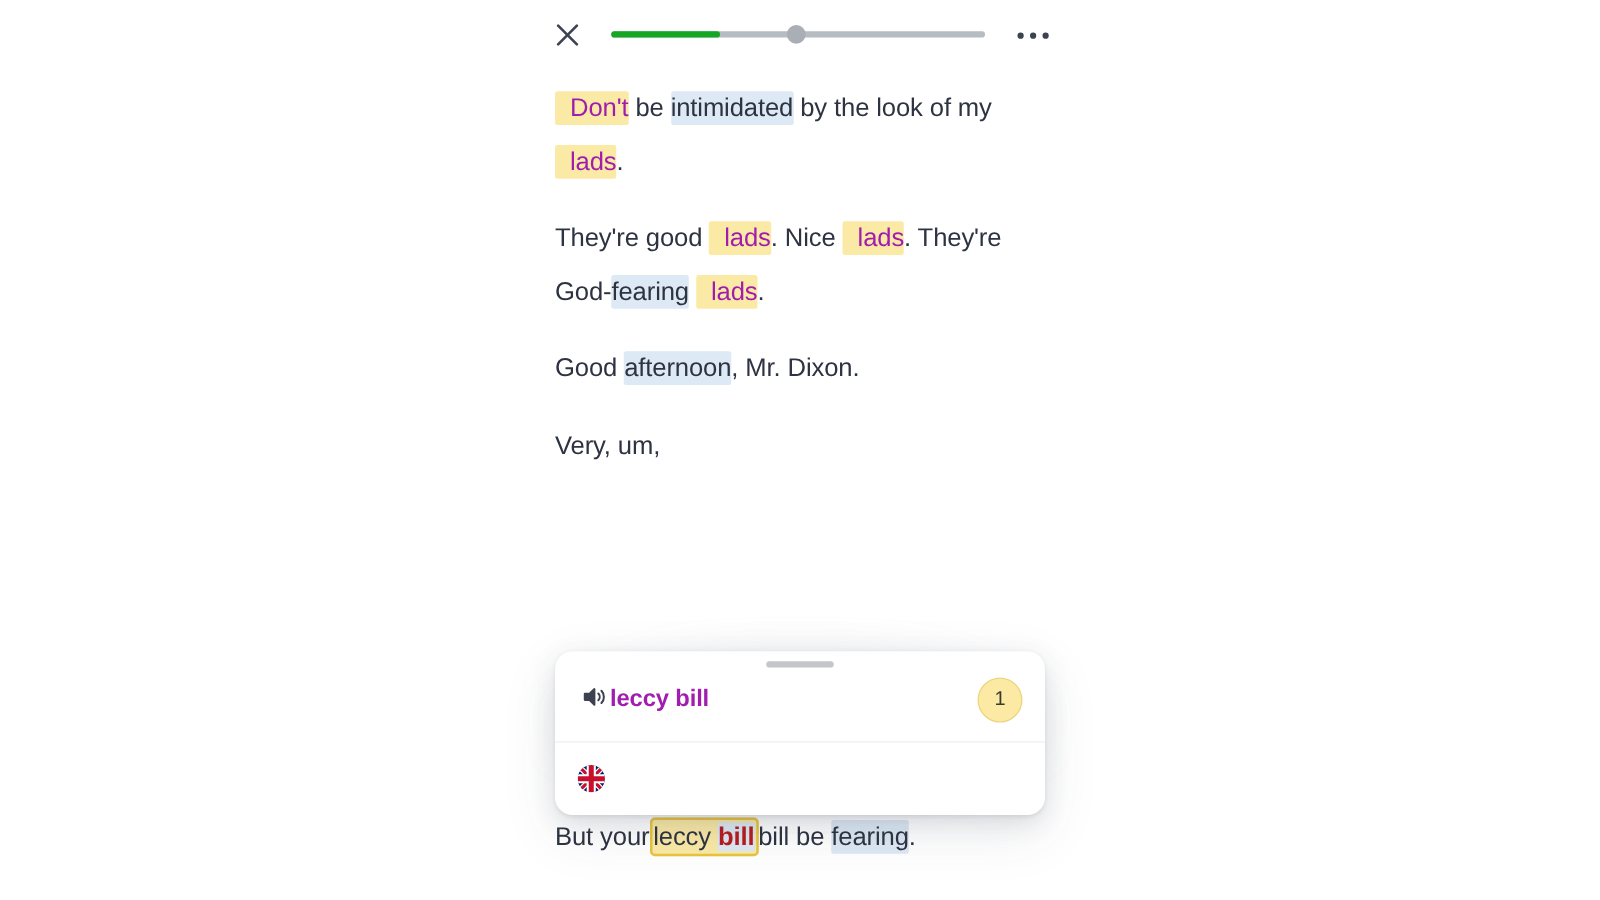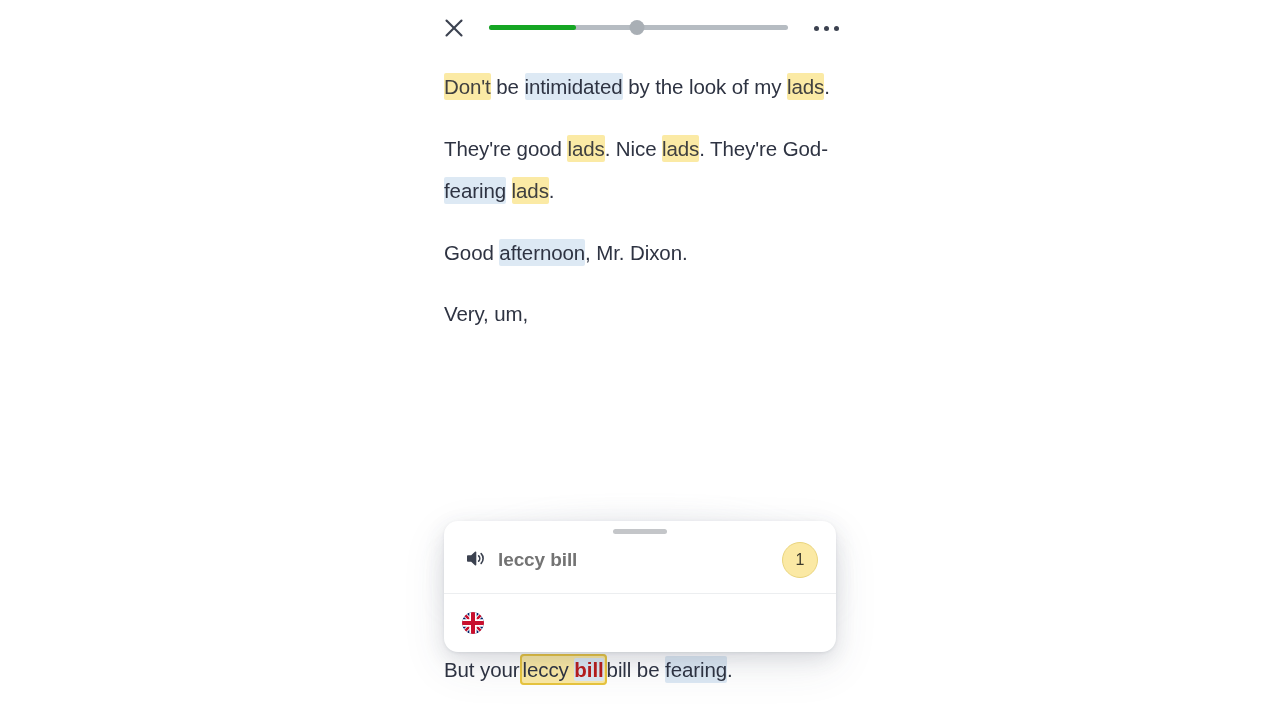--- a/index.html
+++ b/index.html
@@ -89,22 +89,22 @@
     line-height: 42.5px;
     color: #2e3342;
     letter-spacing: -0.1px;
     margin: 0 0 19px 0;
     white-space: normal;
   }
   .para:last-child { margin-bottom: 0; }
 
   mark.hl-y {
     background: #fbeaa5;
-    color: #404040;
-    padding: 2px 0 2px 0;
+    color: #a21caf;
+    padding: 2px 0 2px 12px;
     border-radius: 2px;
   }
   mark.hl-b {
     background: #dde9f4;
     color: #2e3342;
     padding: 2px 0 2px 0;
     border-radius: 2px;
   }
   mark.hl-y-sel {
     background: #fbeaa5;
@@ -174,24 +174,23 @@
     padding: 6px 18px 14px 18px;
     min-height: 58px;
   }
   .speaker-btn {
     width: 26px; height: 26px;
     display: flex; align-items: center; justify-content: center;
     flex: 0 0 auto;
     cursor: pointer;
   }
   .term {
-    margin-left: 10px;
     font-size: 19px;
     font-weight: bold;
-    color: #737373;
+    color: #a21caf;
     letter-spacing: -0.1px;
     flex: 1 1 auto;
   }
   .count-badge {
     flex: 0 0 auto;
     width: 36px; height: 36px;
     border-radius: 50%;
     background: #fbe9a4;
     border: 1.5px solid #ebd municipal;
     border: 1.5px solid #ead57e;

